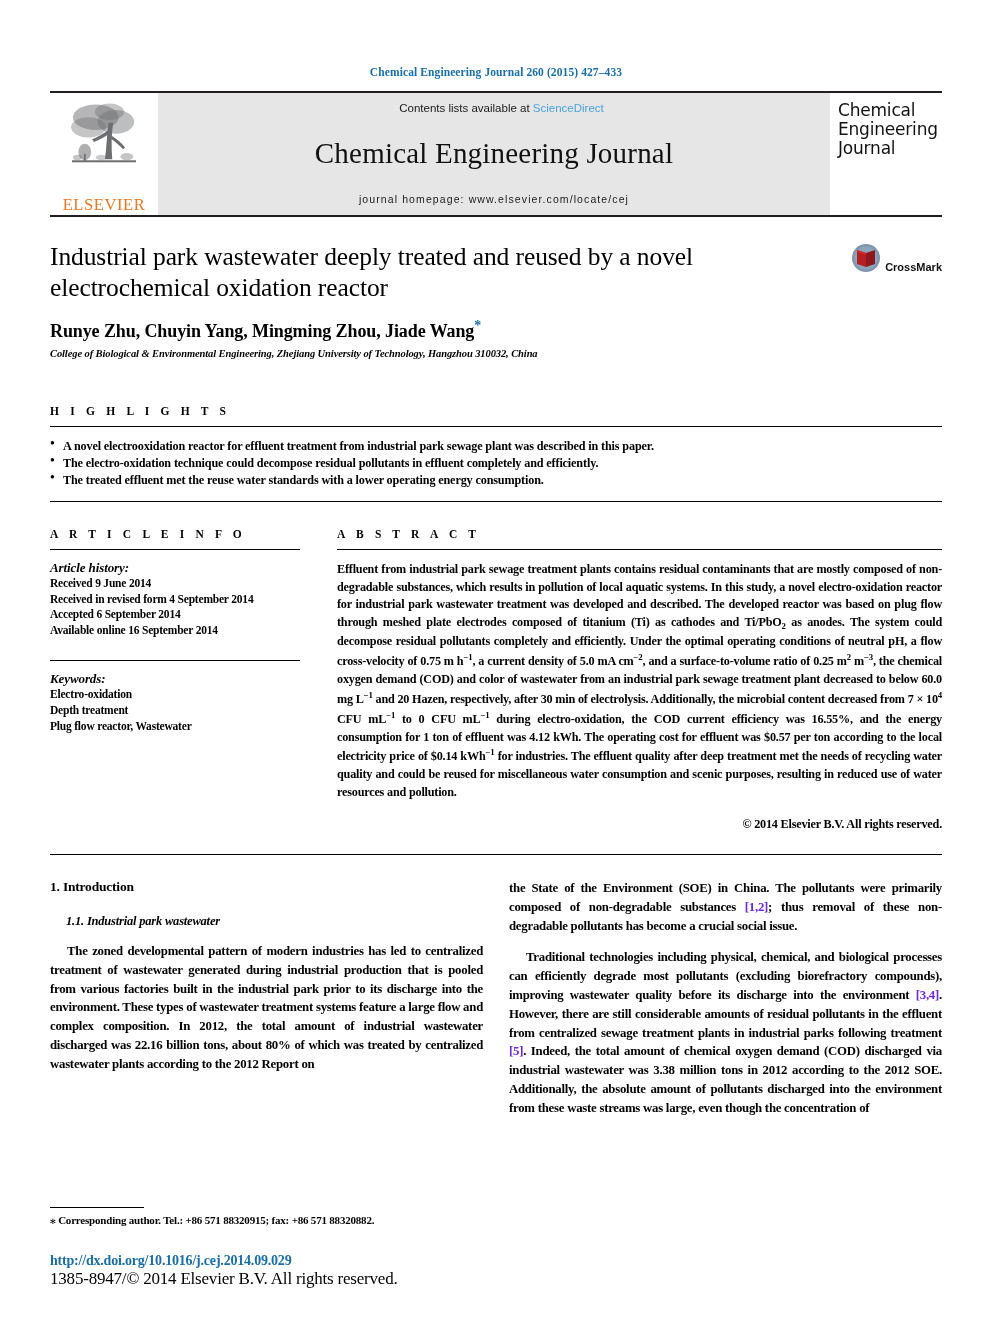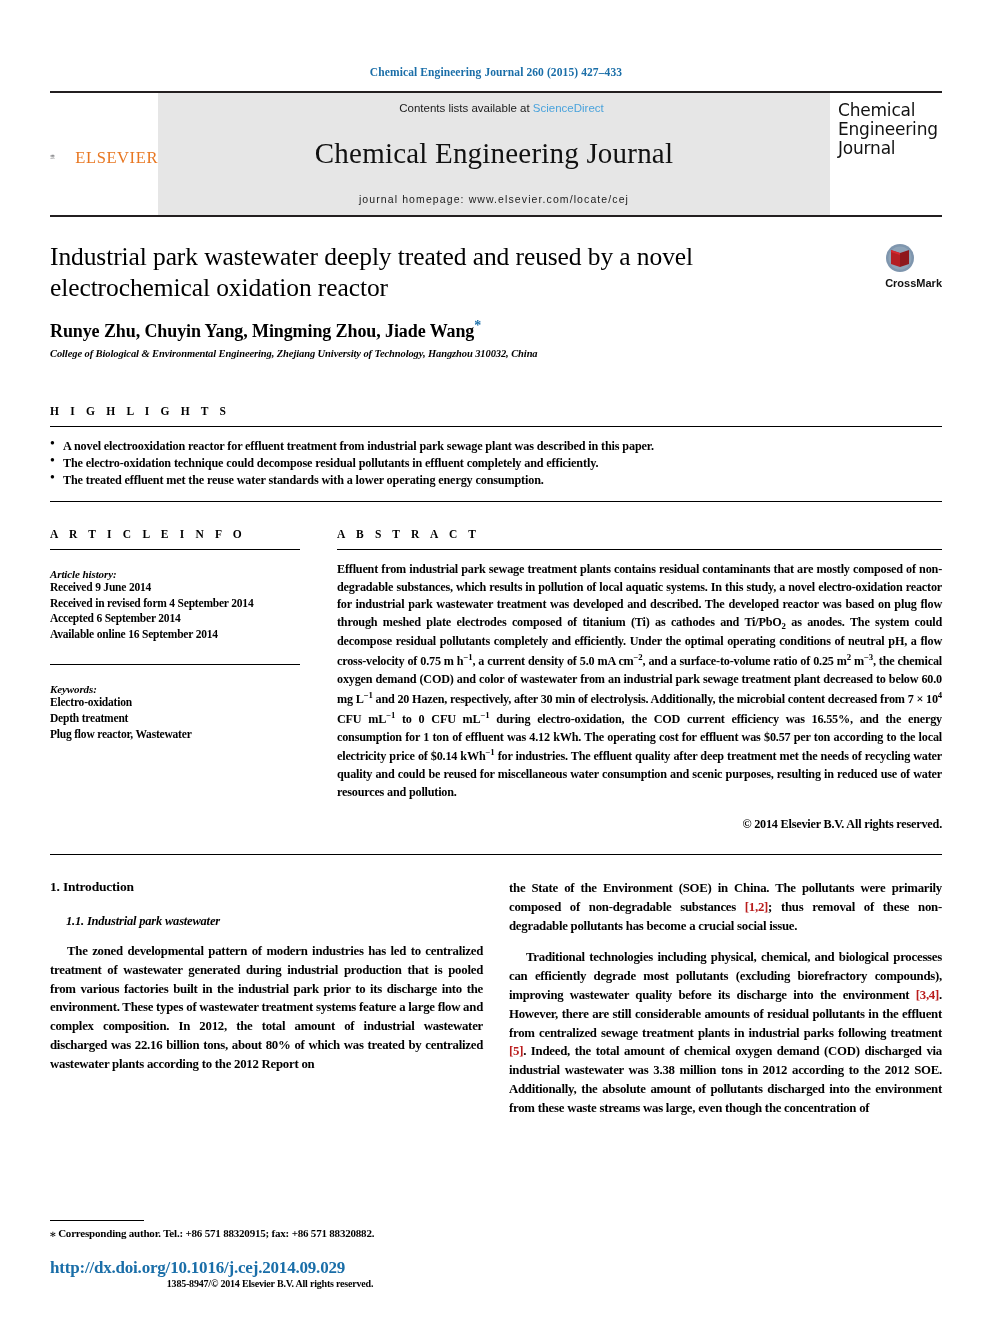--- a/index.html
+++ b/index.html
@@ -38,21 +38,21 @@
     margin-top: 13px;
     border-top: 2px solid #231f20;
     display: flex;
     align-items: stretch;
     height: 122px;
   }
   .elsevier-block {
     width: 108px;
     flex: 0 0 108px;
     display: flex;
-    flex-direction: row;
+    flex-direction: column;
     align-items: center;
     justify-content: flex-start;
     padding-top: 6px;
     box-sizing: border-box;
     gap: 20px;
   }
   .tree-svg { display:block; }
   .elsevier-word {
     font-family: "Liberation Serif", serif;
     color: #e87722;
@@ -141,23 +141,22 @@
     font-style: italic;
     font-weight: bold;
     margin-top: 6px;
     letter-spacing: -0.1px;
   }
   .crossmark {
     position: absolute;
     right: 0;
     top: 26px;
     display: flex;
-    align-items: flex-start;
+    align-items: flex-end;
     gap: 4px;
-    flex-direction: column;
   }
   .crossmark-label {
     font-family: "Liberation Sans", sans-serif;
     font-size: 11px;
     font-weight: bold;
     color: #111;
   }
 
   
   .section-head {
@@ -208,25 +207,24 @@
     flex: 0 0 250px;
   }
   .col-abstract {
     flex: 1 1 auto;
   }
   .thin-rule {
     border-top: 1px solid #000;
     margin-top: 9px;
   }
   .subhead-italic {
-    font-size: 11px;
+    font-size: 13px;
     font-style: italic;
     font-weight: bold;
     letter-spacing: -0.1px;
-    margin-top: 8px;
   }
   .info-line {
     font-size: 11.5px;
     font-weight: bold;
     line-height: 1.38;
     letter-spacing: -0.2px;
   }
   .info-group { padding-top: 10px; padding-bottom: 12px; }
   .info-group-2 { padding-top: 10px; }
   .abstract-body {
@@ -279,21 +277,21 @@
     line-height: 1.47;
     text-align: justify;
     margin: 13px 0 0 0;
     text-indent: 17px;
     letter-spacing: -0.25px;
   }
   p.para.cont {
     text-indent: 0;
     margin-top: 0;
   }
-  .ref { color: #b91c1c; margin-top: 29px; }
+  .ref { color: #6d28d9; margin-top: 29px; }
 
   
   .footnote {
     position: absolute;
     left: 50px;
     bottom: 34px;
     width: 440px;
   }
   .fn-rule {
     width: 94px;
@@ -304,31 +302,30 @@
     font-size: 11px;
     font-weight: bold;
     line-height: 1.42;
     letter-spacing: -0.2px;
     padding-left: 10px;
     text-indent: -10px;
   }
   .fn-line .ital { font-style: italic; }
   .fn-mail { color: #1a6ea8; }
   .footer-doi {
-    margin-top: 16px;
+    margin-top: 24px;
+    font-size: 14px;
+    font-weight: bold;
+    color: #1a6ea8;
+    letter-spacing: -0.2px;
+  }
+  .footer-issn {
     font-size: 17px;
-    font-weight: bold;
-    color: #1a6ea8;
-    letter-spacing: -0.2px;
-  }
-  .footer-issn {
-    font-size: 10px;
-    font-weight: bold;
-    letter-spacing: -0.2px;
-    text-align: center;
+    font-weight: normal;
+    letter-spacing: -0.2px;
   }
 </style>
 </head>
 <body>
 
 <div class="page">
 
   <div class="runhead">Chemical Engineering Journal 260 (2015) 427–433</div>
 
   <div class="masthead">

